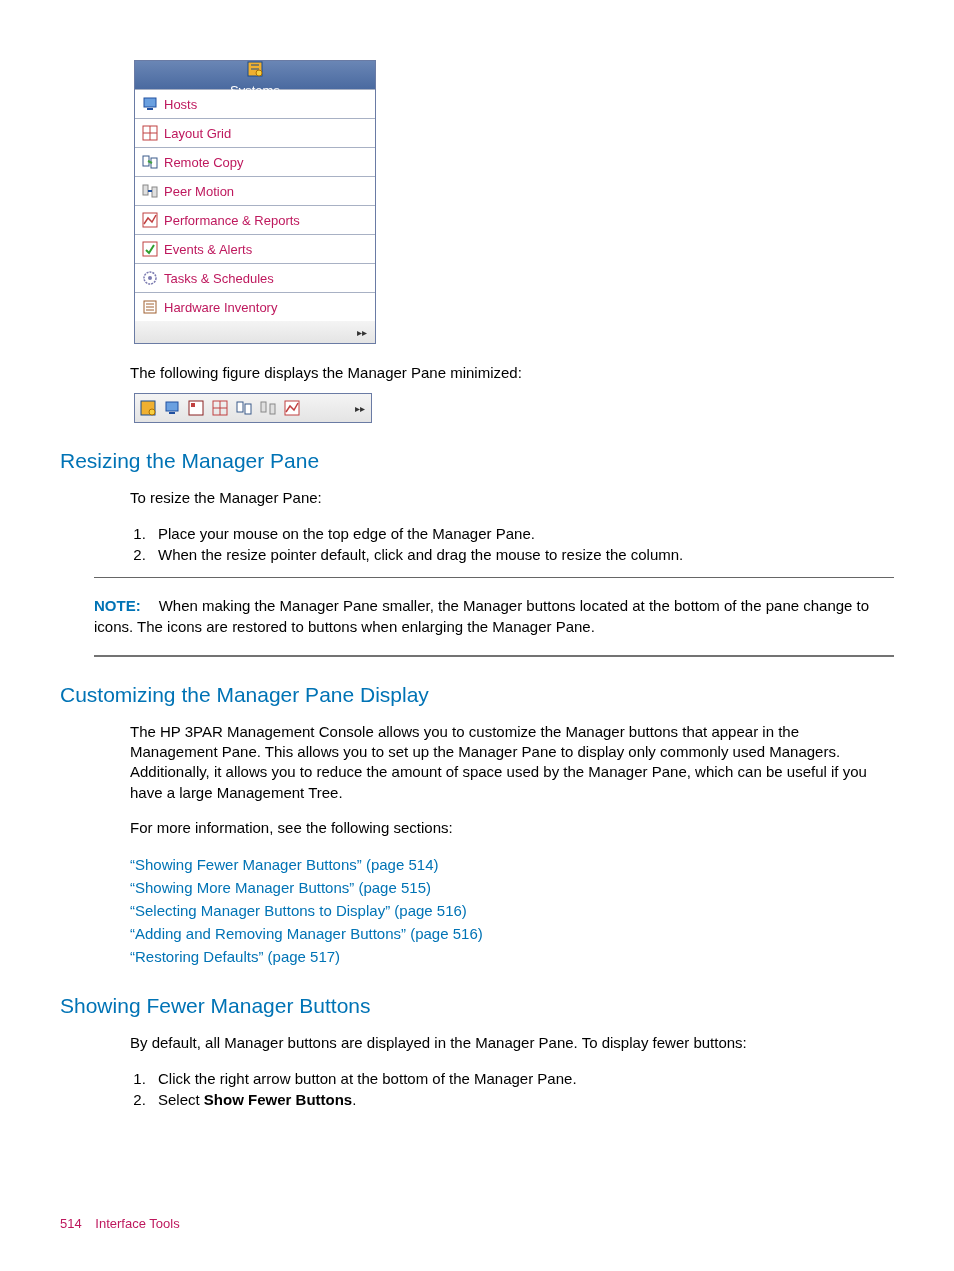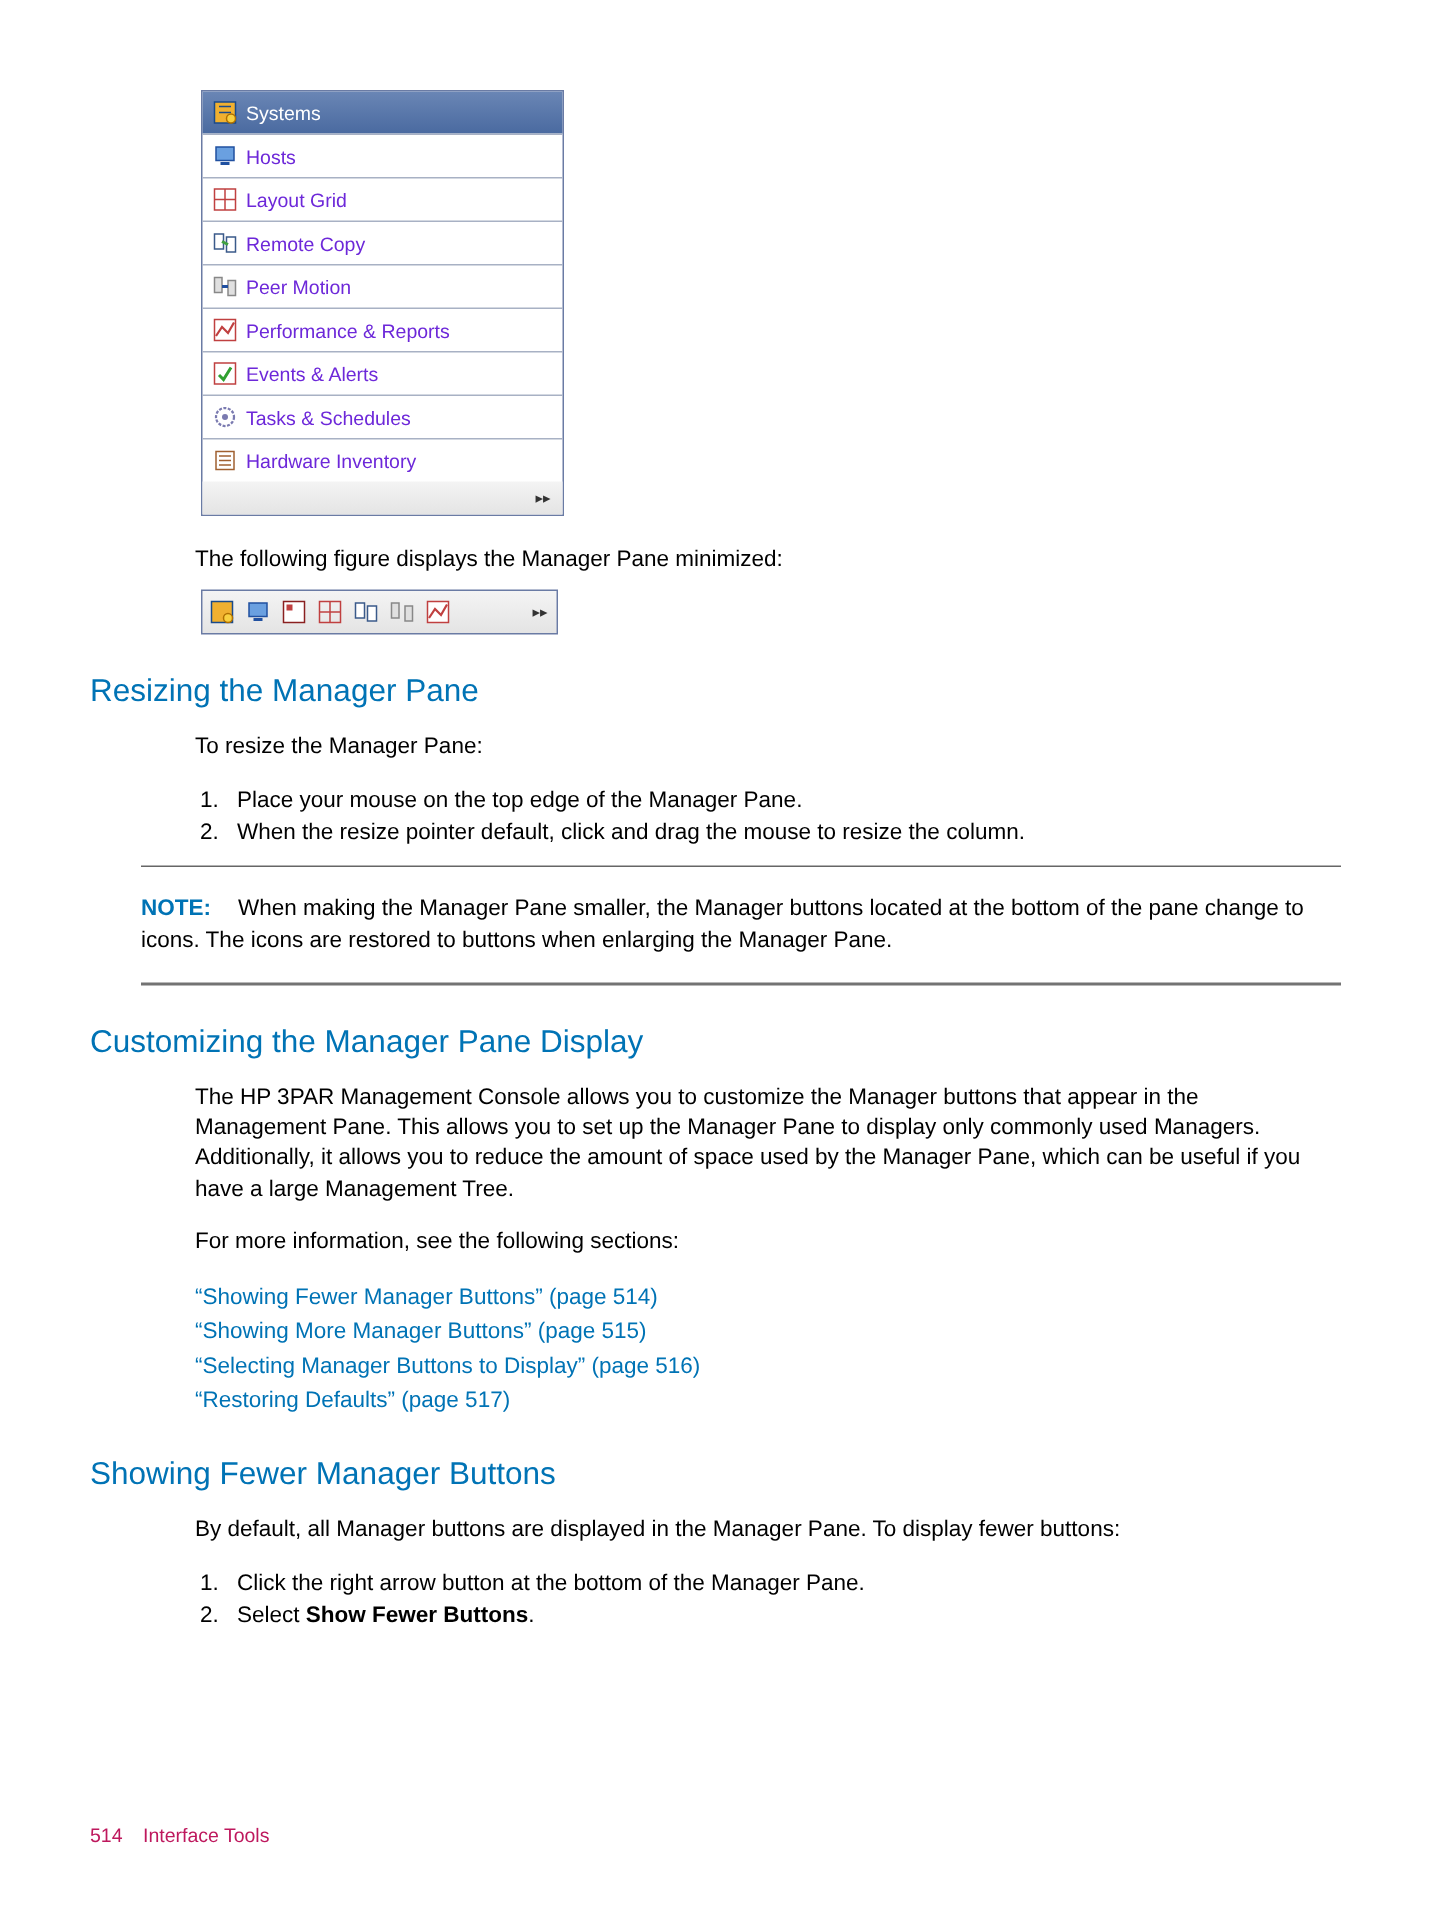--- a/index.html
+++ b/index.html
@@ -20,27 +20,28 @@
     margin-bottom: 20px;
   }
   .mp-row {
     display: flex;
     align-items: center;
     height: 28px;
     border-bottom: 1px solid #a8b1c4;
     padding: 0 6px;
     gap: 6px;
     font-size: 13px;
-    color: #6d28d9;
+    color: #be185d;
     cursor: pointer;
   }
   .mp-row.selected {
     background: linear-gradient(#6a86b5, #4a6aa0);
     color: #fff;
     font-weight: normal;
+    flex-direction: column;
   }
   .mp-icon {
     width: 17px;
     height: 17px;
     display: inline-flex;
     align-items: center;
     justify-content: center;
     font-size: 11px;
     box-sizing: border-box;
   }
@@ -291,20 +292,21 @@
   <span class="note-label">NOTE:</span><span>When making the Manager Pane smaller, the Manager buttons located at the bottom of the pane change to icons. The icons are restored to buttons when enlarging the Manager Pane.</span>
 </div>
 
 <h2 class="section">Customizing the Manager Pane Display</h2>
 <p class="body-text">The HP 3PAR Management Console allows you to customize the Manager buttons that appear in the Management Pane. This allows you to set up the Manager Pane to display only commonly used Managers. Additionally, it allows you to reduce the amount of space used by the Manager Pane, which can be useful if you have a large Management Tree.</p>
 <p class="body-text">For more information, see the following sections:</p>
 <div class="link-list">
   <a href="#">“Showing Fewer Manager Buttons” (page 514)</a>
   <a href="#">“Showing More Manager Buttons” (page 515)</a>
   <a href="#">“Selecting Manager Buttons to Display” (page 516)</a>
+  <a href="#">“Adding and Removing Manager Buttons” (page 516)</a>
   <a href="#">“Restoring Defaults” (page 517)</a>
 </div>
 
 <h2 class="section">Showing Fewer Manager Buttons</h2>
 <p class="body-text">By default, all Manager buttons are displayed in the Manager Pane. To display fewer buttons:</p>
 <ol class="steps">
   <li>Click the right arrow button at the bottom of the Manager Pane.</li>
   <li><span>Select </span><b>Show Fewer Buttons</b><span>.</span></li>
 </ol>
 

